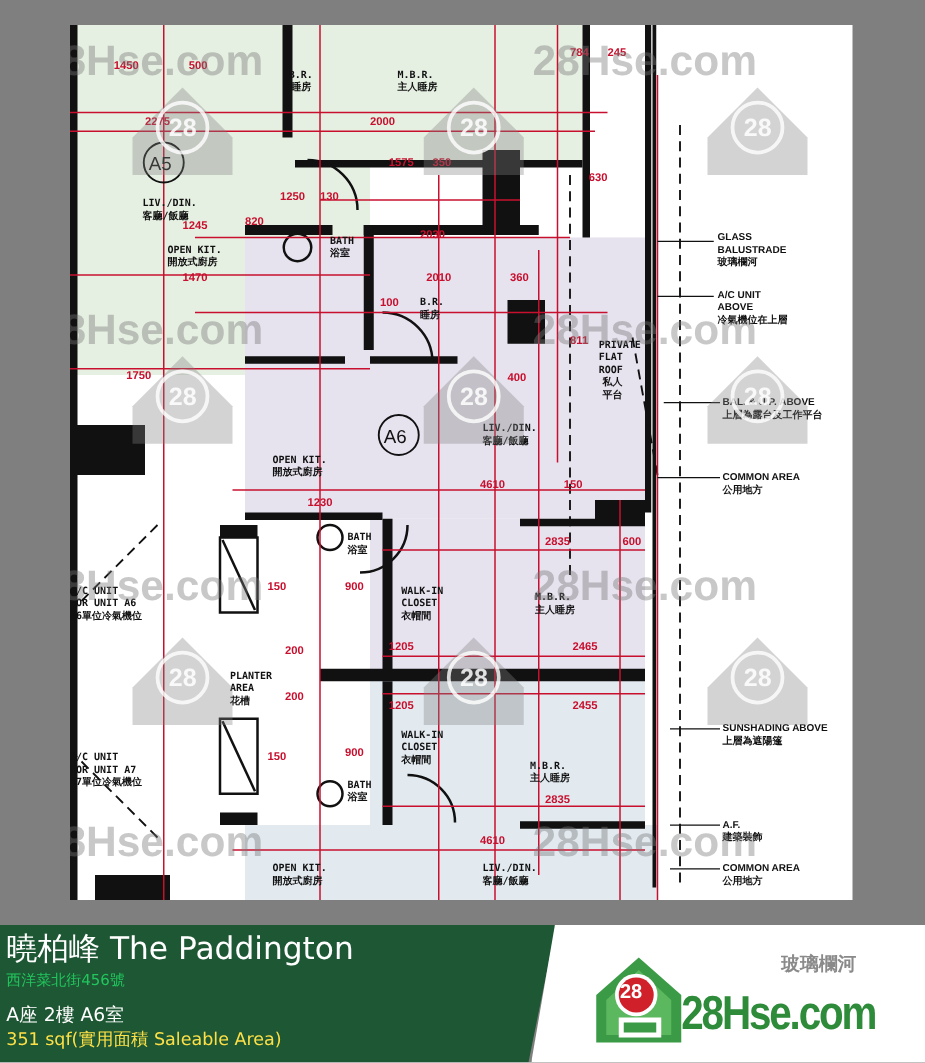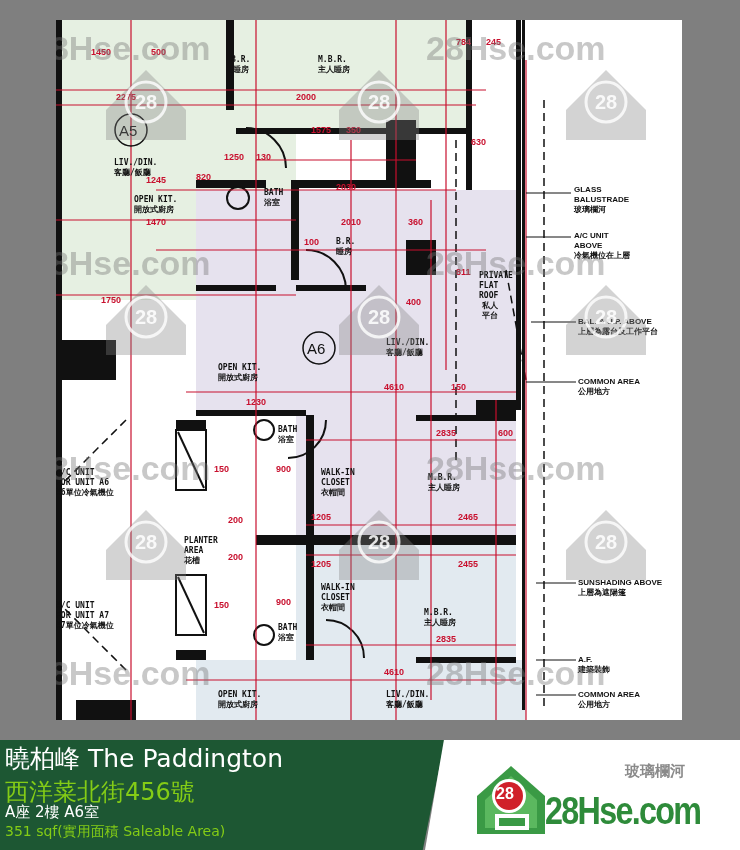--- a/index.html
+++ b/index.html
@@ -10,23 +10,23 @@
   .dim{font-family:"Liberation Sans",sans-serif;font-weight:bold;fill:#c8102e;font-size:9px;}
   .callout{font-family:"Liberation Sans",sans-serif;font-weight:bold;fill:#111;font-size:8px;}
   .wm-text{font-family:"Liberation Sans",sans-serif;font-weight:bold;font-size:34px;fill:rgba(120,120,120,0.45);}
   .wm-num{font-family:"Liberation Sans",sans-serif;font-weight:bold;font-size:20px;fill:rgba(255,255,255,0.85);}
   #banner{position:absolute;left:0;top:740px;width:740px;height:110px;border-radius:13px;}
   #banner-green{position:absolute;left:0;top:0;width:445px;height:110px;background:#1d5733;
     clip-path:polygon(0 0,100% 0,95% 100%,0 100%);}
   #banner-white{position:absolute;left:425px;top:0;width:315px;height:110px;background:#ffffff;
     clip-path:polygon(6% 0,100% 0,100% 100%,0 100%);}
   .b-title{position:absolute;left:5px;top:2px;color:#fff;font-size:25px;font-family:"DejaVu Sans","Liberation Sans",sans-serif;white-space:nowrap;}
-  .b-addr{position:absolute;left:5px;top:36px;color:#84cc16;font-size:24px;font-family:"DejaVu Sans","Liberation Sans",sans-serif;white-space:nowrap;}
+  .b-addr{position:absolute;left:5px;top:36px;color:#22c55e;font-size:12px;font-family:"DejaVu Sans","Liberation Sans",sans-serif;white-space:nowrap;}
   .b-unit{position:absolute;left:5px;top:63px;color:#fff;font-size:15px;font-family:"DejaVu Sans","Liberation Sans",sans-serif;white-space:nowrap;}
-  .b-area{position:absolute;left:5px;top:83px;color:#84cc16;font-size:14px;font-family:"DejaVu Sans","Liberation Sans",sans-serif;white-space:nowrap;}
+  .b-area{position:absolute;left:5px;top:83px;color:#fde047;font-size:14px;font-family:"DejaVu Sans","Liberation Sans",sans-serif;white-space:nowrap;}
   #logo{position:absolute;left:475px;top:18px;width:230px;height:80px;}
   .logo-tag{position:absolute;left:150px;top:4px;color:#8a8a8a;font-size:15px;font-weight:bold;font-family:"DejaVu Sans",sans-serif;}
   .logo-word{position:absolute;left:70px;top:32px;color:#2e8b3a;font-size:38px;font-weight:bold;font-family:"Liberation Sans",sans-serif;letter-spacing:-2px;transform:scaleX(0.85);transform-origin:left;}
 </style>
 </head>
 <body>
 
 <div id="plan">
 <svg width="626" height="700" viewBox="0 0 626 700">
 

